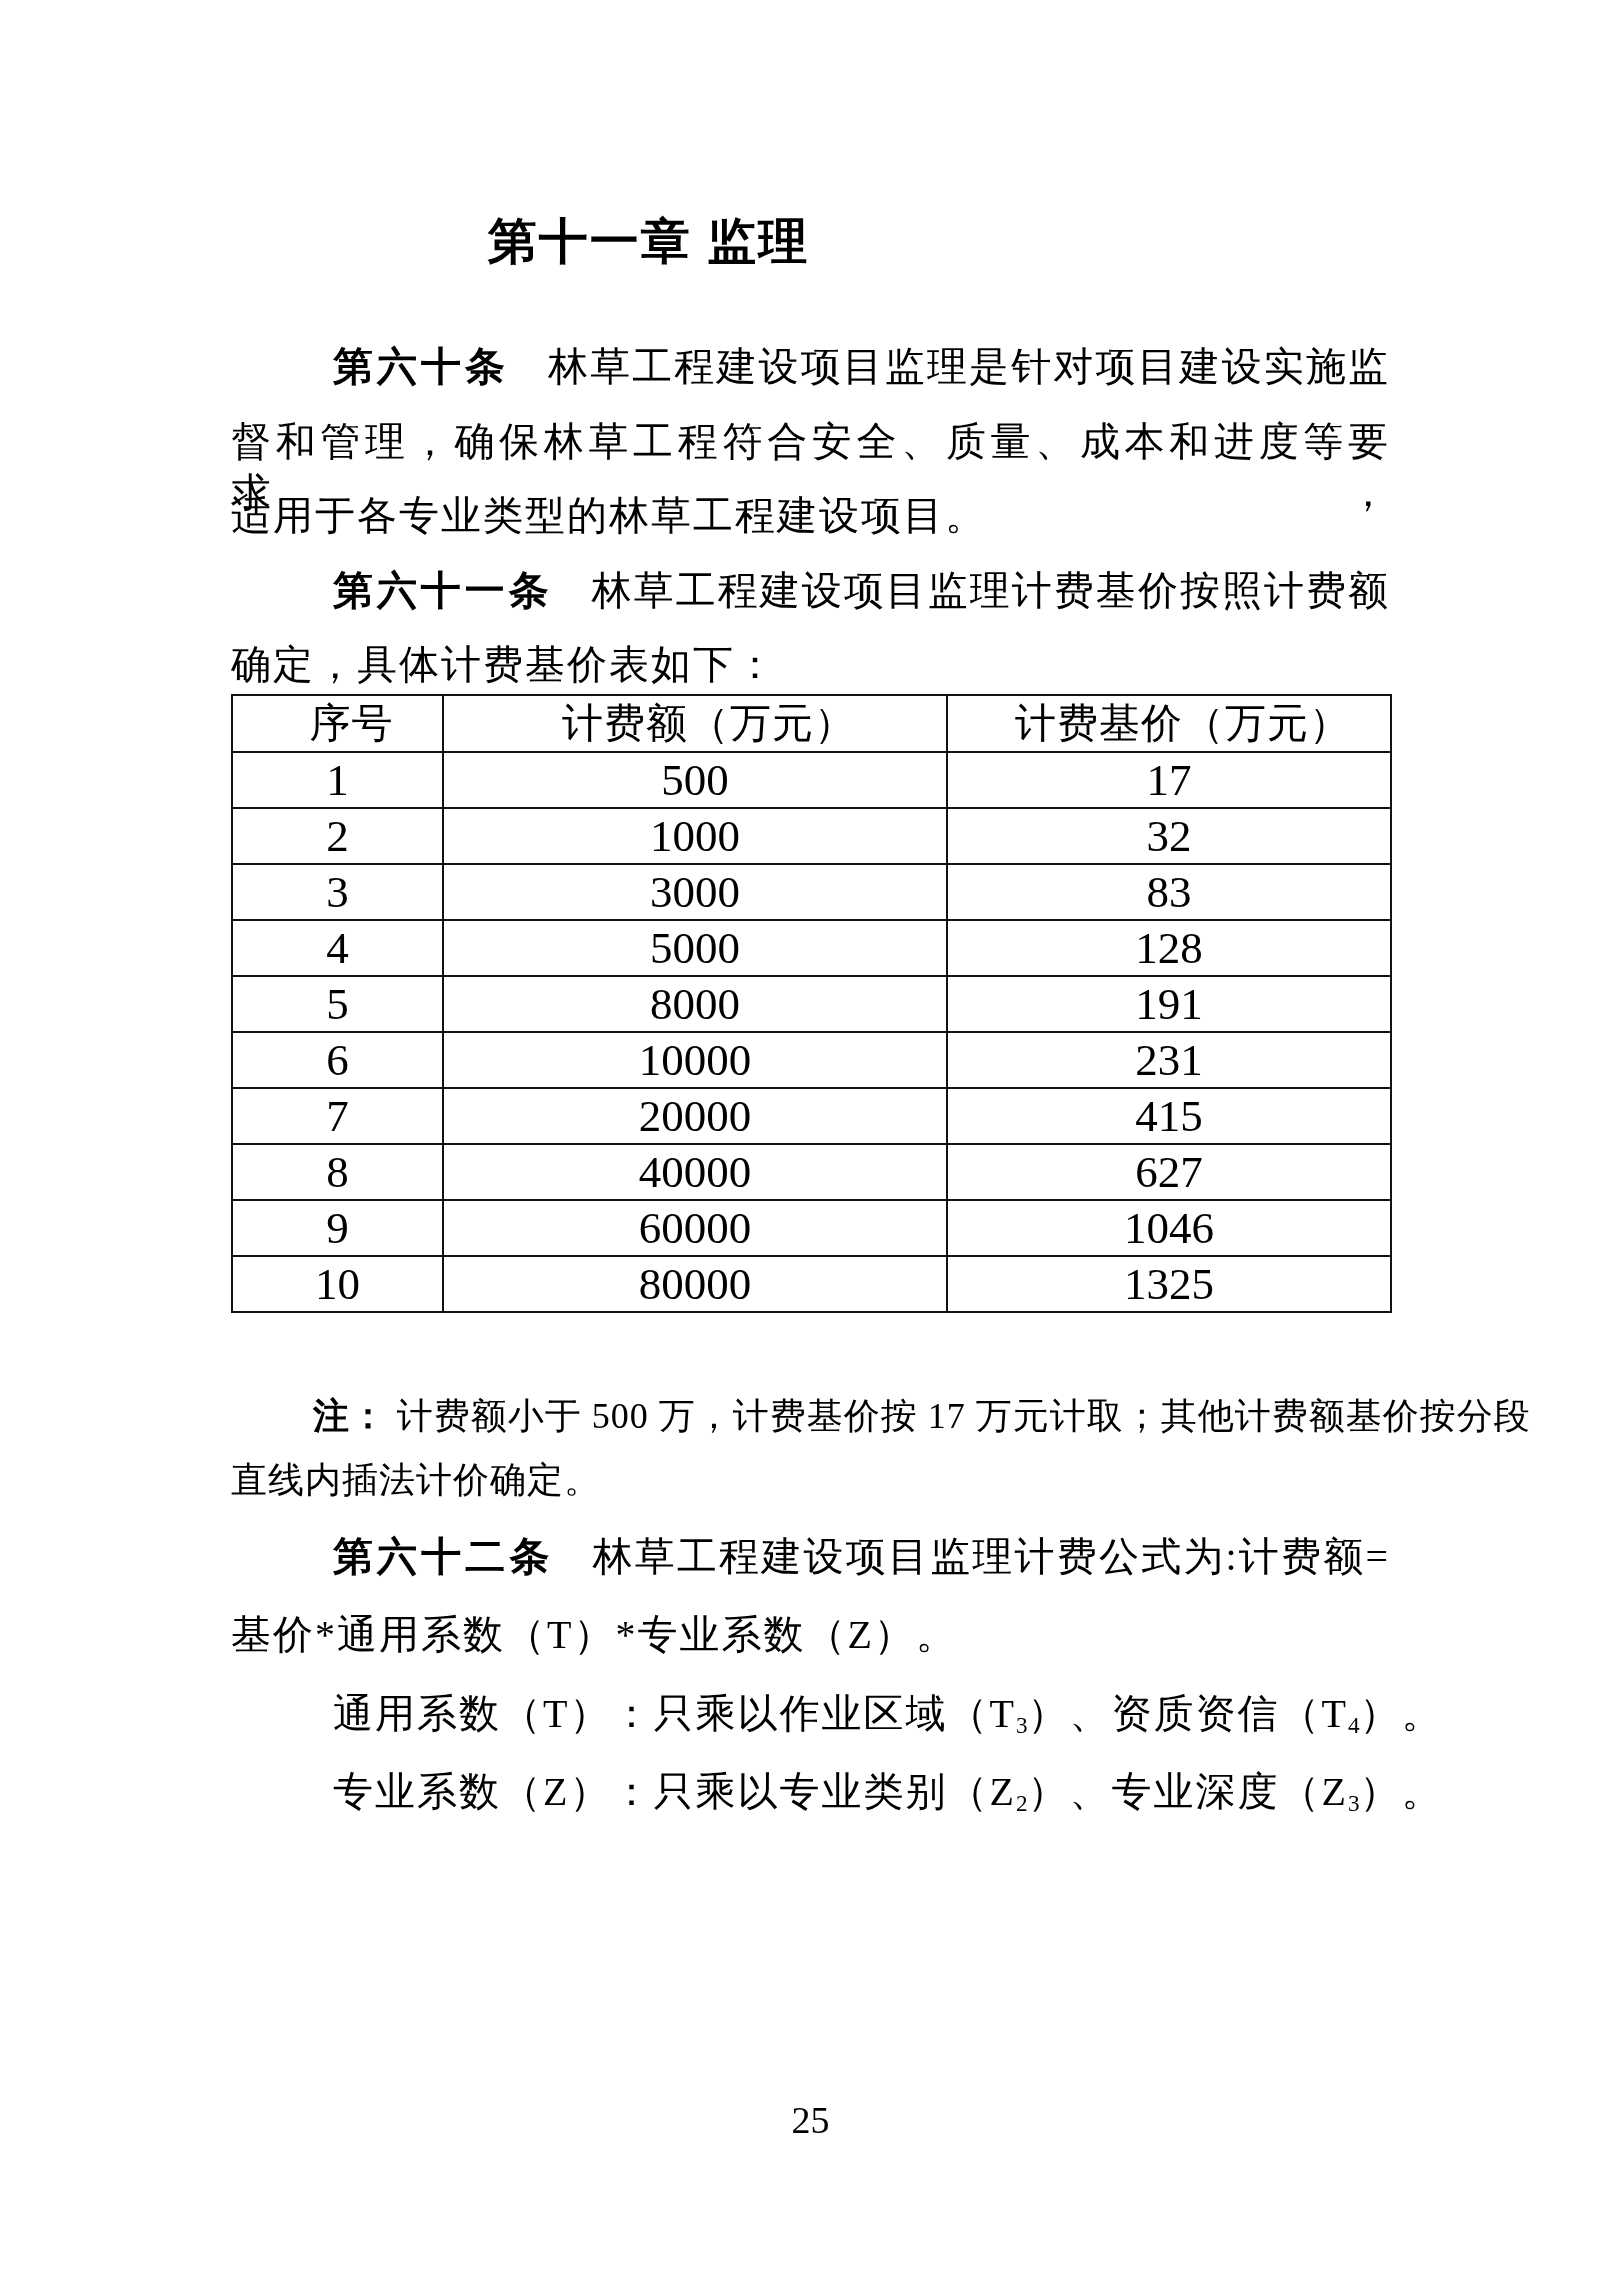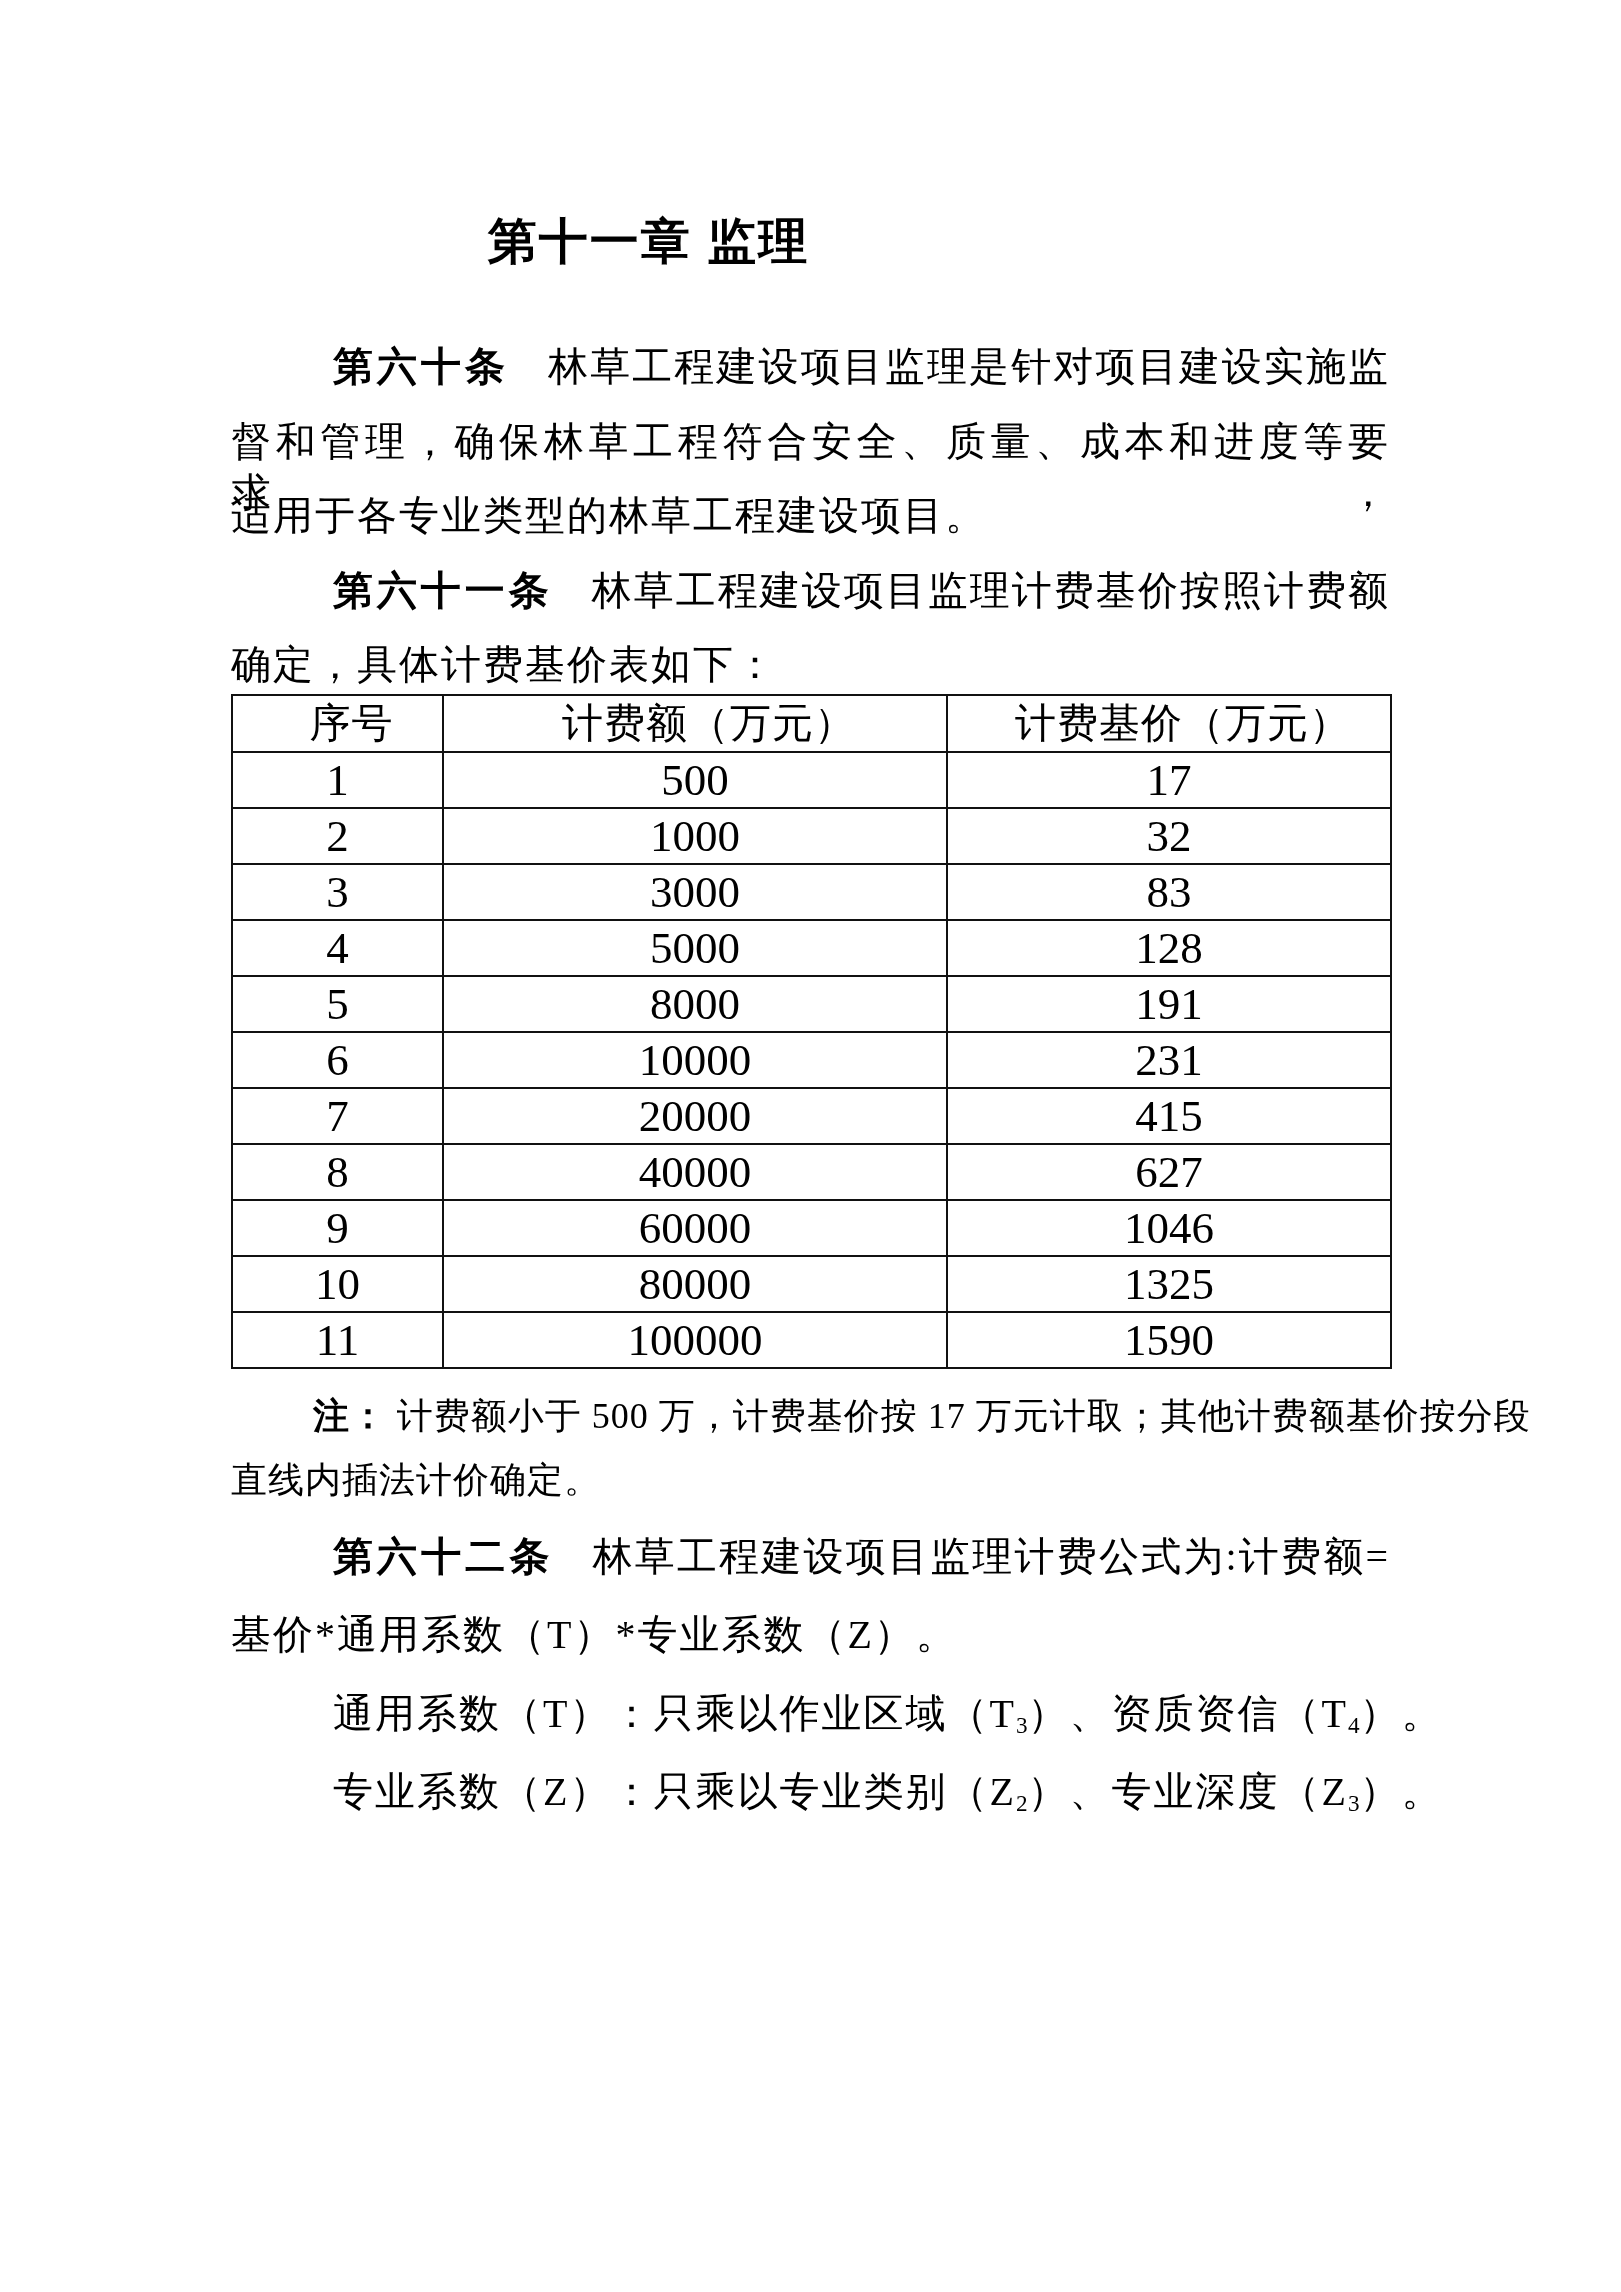--- a/index.html
+++ b/index.html
@@ -169,40 +169,36 @@
         <tr>
           <td>9</td>
           <td>60000</td>
           <td>1046</td>
         </tr>
         <tr>
           <td>10</td>
           <td>80000</td>
           <td>1325</td>
         </tr>
-        <tr>
-          <td>11</td>
-          <td>100000</td>
-          <td>1590</td>
-        </tr>
       </tbody>
   </table>
 
   <div class="noteline fill note-indent" style="top:1392px;">
     <span class="note-label">注：</span><span>计费额小于 500 万，计费基价按 17 万元计取；其他计费额基价按分段</span>
   </div>
   <div class="noteline" style="top:1457px;">直线内插法计价确定。</div>
 
   <div class="bodyline fill indent" style="top:1531px;">
     <span class="art-label">第六十二条</span><span>林草工程建设项目监理计费公式为:计费额=</span>
   </div>
   <div class="bodyline" style="top:1609px;">基价*通用系数（T）*专业系数（Z）。</div>
 
   <div class="bodyline indent" style="top:1688px;">
     <span>通用系数（T）：只乘以作业区域（T</span><sub>3</sub><span>）、资质资信（T</span><sub>4</sub><span>）。</span>
   </div>
   <div class="bodyline indent" style="top:1766px;">
     <span>专业系数（Z）：只乘以专业类别（Z</span><sub>2</sub><span>）、专业深度（Z</span><sub>3</sub><span>）。</span>
   </div>
 
+  <div class="page-number">25</div>
 
 </div>
 
 
 </body></html>

